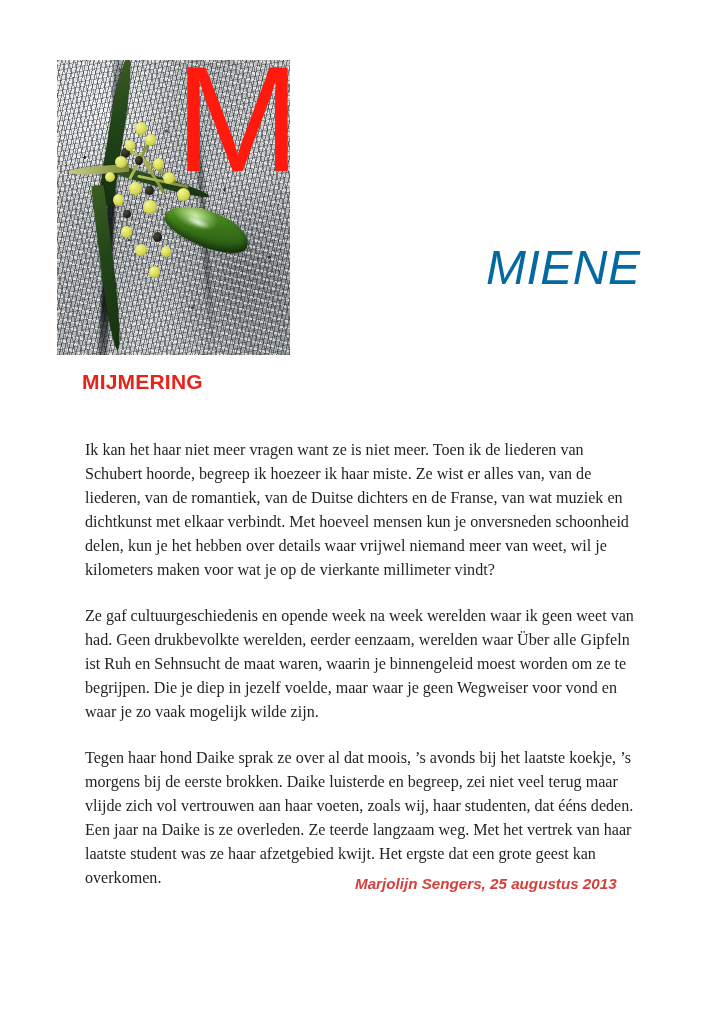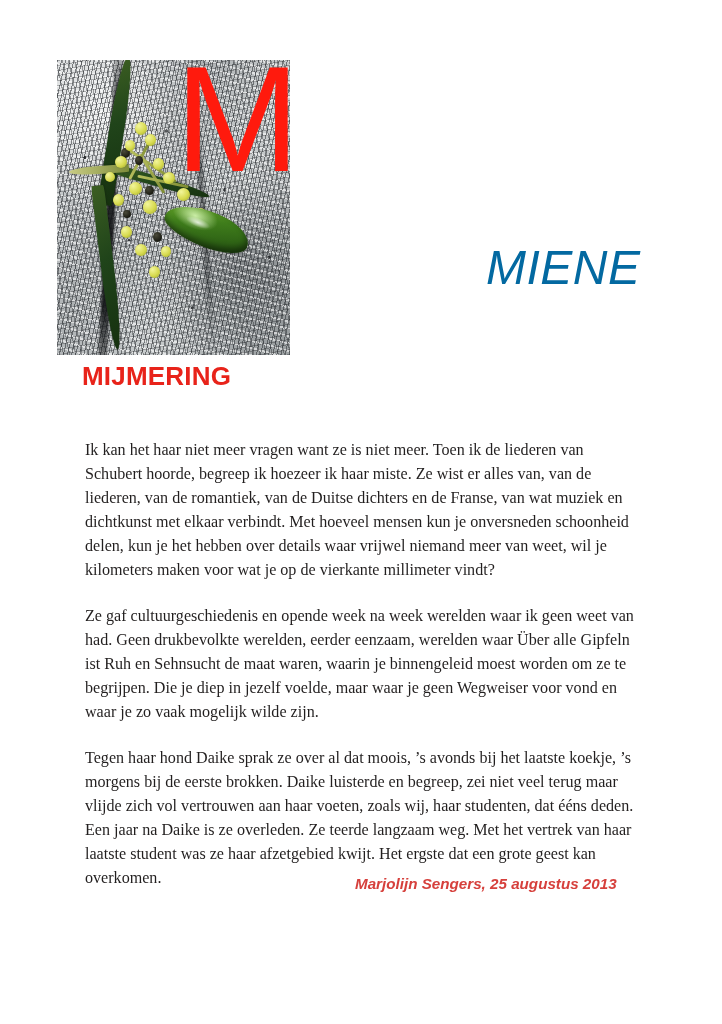--- a/index.html
+++ b/index.html
@@ -135,25 +135,25 @@
     background: linear-gradient(90deg, #b9c05e, #7e8c34);
     border-radius: 2px;
   }
   .seed-dark {
     position: absolute;
     border-radius: 50%;
     background: radial-gradient(circle at 35% 32%, #4a4a3a, #16170f 75%);
   }
 
   .logo-caption {
-    margin-top: 8px;
+    margin-top: 16px;
     color: #e8231a;
     font-family: "Liberation Sans", sans-serif;
     font-weight: bold;
-    font-size: 26px;
+    font-size: 21px;
     letter-spacing: 0.2px;
     line-height: 1;
     padding-left: 25px;
   }
 
   
   .logo-m {
     position: absolute;
     left: 118px;
     top: -16px;

